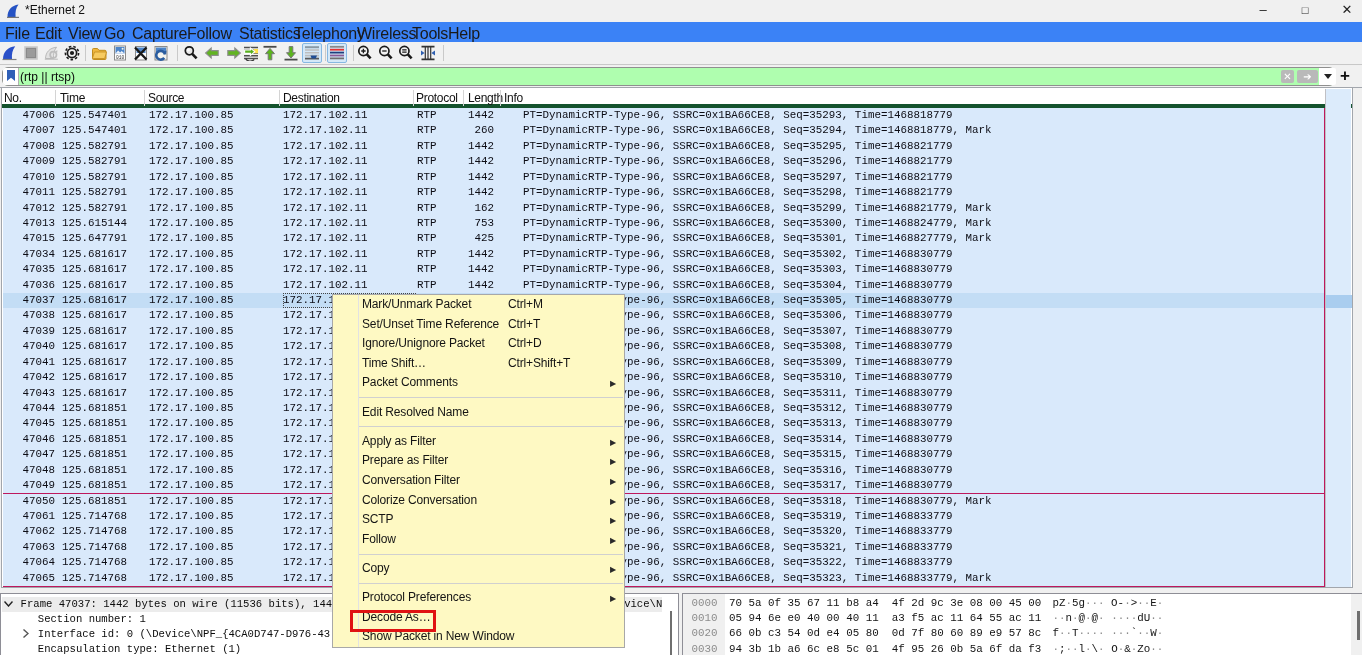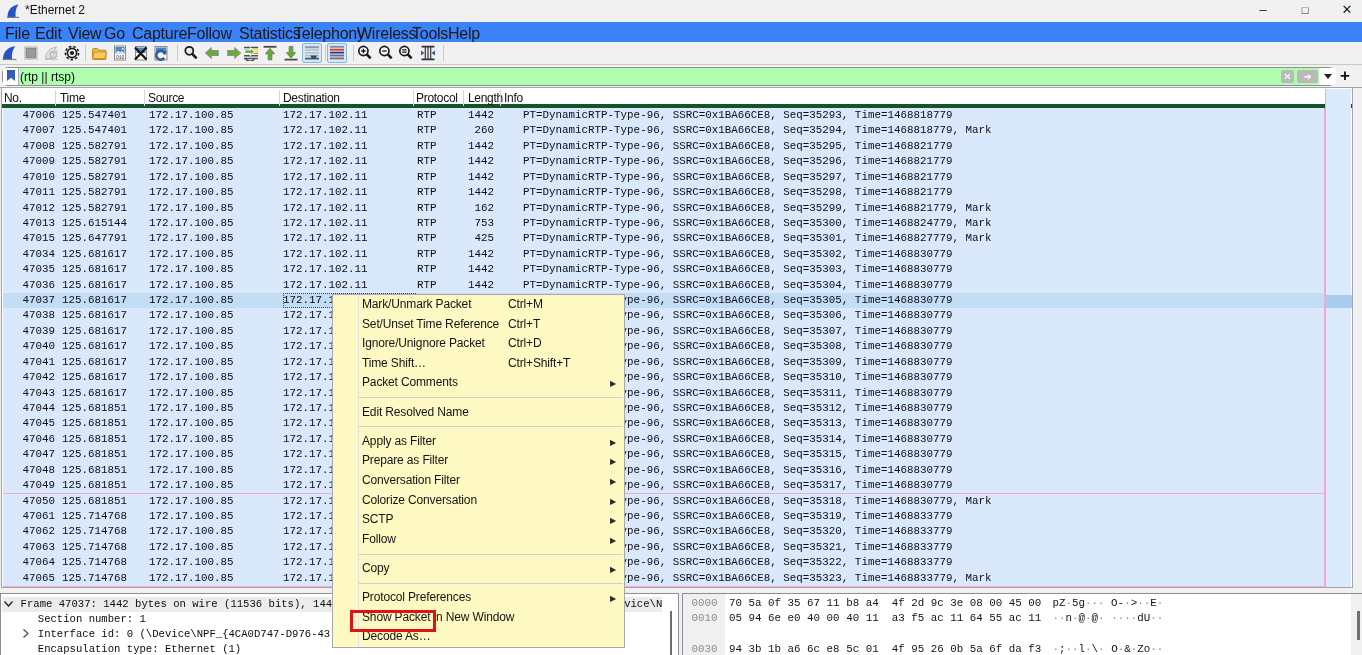--- a/index.html
+++ b/index.html
@@ -22,21 +22,21 @@
 #ffield{position:absolute;left:2px;top:1px;width:1333px;height:19px;background:#affeaf;border:1px solid #8f8f8f;border-radius:6px}
 #fbook{position:absolute;left:0;top:0;width:16px;height:17px;background:#fff;border-right:1px solid #b0b0b0;border-radius:2px 0 0 2px}
 #ftext{position:absolute;left:17px;top:2px;font-size:12px;color:#0a0a0a}
 .fbtn{position:absolute;top:2px;height:13px;background:#b9b9b9;border-radius:2px;color:#fff;text-align:center}
 #fplus{position:absolute;left:1340px;top:0px;font-size:17px;color:#111;font-weight:bold}
 
 #plist{position:absolute;left:1px;top:87px;width:1352px;height:501px;background:#fff;border:1px solid #a2a6ac}
 #phead{position:absolute;left:0;top:0;width:1350px;height:20px;background:#fff;border-bottom:4px solid #14532d;font-size:12px;letter-spacing:-0.3px;color:#111}
 #phead span{position:absolute;top:3px}
 #phead i{position:absolute;top:2px;width:1px;height:16px;background:#d4d4d4}
-#prows{position:absolute;left:1px;top:20px;width:1322px;height:479px;overflow:hidden;background:#f9a8d4}
+#prows{position:absolute;left:1px;top:20px;width:1322px;height:479px;overflow:hidden;background:#be185d}
 .row{position:absolute;left:0;width:1321px;height:15.42px;background:#d9e9fb;
  font-family:"Liberation Mono",monospace;font-size:10.85px;color:#0c0c14;line-height:15.42px}
 .row span{position:absolute;top:0}
 .row.sel{background:#c3ddf5}
 .cn{left:0;width:52px;text-align:right}
 .ct{left:59px}.cs{left:146px}.cd{left:280px}.cp{left:414px}
 .cl{left:452px;width:39px;text-align:right}
 .ci{left:520px;white-space:pre}
 #focuscell{position:absolute;left:280px;width:133px;height:15px;border:1px dotted #444}
 
@@ -537,20 +537,21 @@
  <svg width="6" height="9" viewBox="0 0 6 9" style="position:absolute;left:22px;top:35px">
         <path d="M0.5,0.5 L5,4.5 0.5,8.5" fill="none" stroke="#555" stroke-width="1.4"></path>
       </svg>
  <div id="dscroll"></div>
 </div>
 
 <div id="hpane">
  <div id="hoffbg"></div>
  <div class="hl" style="top:1.85px"><span class="ho">0000</span><span class="hh">70 5a 0f 35 67 11 b8 a4  4f 2d 9c 3e 08 00 45 00</span><span class="ha">pZ<b>·</b>5g<b>·</b><b>·</b><b>·</b> O-<b>·</b>&gt;<b>·</b><b>·</b>E<b>·</b></span></div>
 <div class="hl" style="top:17.15px"><span class="ho">0010</span><span class="hh">05 94 6e e0 40 00 40 11  a3 f5 ac 11 64 55 ac 11</span><span class="ha"><b>·</b><b>·</b>n<b>·</b>@<b>·</b>@<b>·</b> <b>·</b><b>·</b><b>·</b><b>·</b>dU<b>·</b><b>·</b></span></div>
+<div class="hl" style="top:32.45px"><span class="ho">0020</span><span class="hh">66 0b c3 54 0d e4 05 80  0d 7f 80 60 89 e9 57 8c</span><span class="ha">f<b>·</b><b>·</b>T<b>·</b><b>·</b><b>·</b><b>·</b> <b>·</b><b>·</b><b>·</b>`<b>·</b><b>·</b>W<b>·</b></span></div>
 <div class="hl" style="top:47.75px"><span class="ho">0030</span><span class="hh">94 3b 1b a6 6c e8 5c 01  4f 95 26 0b 5a 6f da f3</span><span class="ha"><b>·</b>;<b>·</b><b>·</b>l<b>·</b>\<b>·</b> O<b>·</b>&amp;<b>·</b>Zo<b>·</b><b>·</b></span></div>
 
  <div id="hscrolltrack">
         <div id="hthumb"></div>
       </div>
 </div>
 
 <div id="cmenu">
 <div class="mi"><span>Mark/Unmark Packet</span><span class="sc">Ctrl+M</span></div>
 <div class="mi"><span>Set/Unset Time Reference</span><span class="sc">Ctrl+T</span></div>
@@ -563,17 +564,17 @@
 <div class="mi"><span>Apply as Filter</span><span class="arr">▶</span></div>
 <div class="mi"><span>Prepare as Filter</span><span class="arr">▶</span></div>
 <div class="mi"><span>Conversation Filter</span><span class="arr">▶</span></div>
 <div class="mi"><span>Colorize Conversation</span><span class="arr">▶</span></div>
 <div class="mi"><span>SCTP</span><span class="arr">▶</span></div>
 <div class="mi"><span>Follow</span><span class="arr">▶</span></div>
 <div class="msep"></div>
 <div class="mi"><span>Copy</span><span class="arr">▶</span></div>
 <div class="msep"></div>
 <div class="mi"><span>Protocol Preferences</span><span class="arr">▶</span></div>
+<div class="mi" id="decodeas"><span>Decode As…</span></div>
 <div class="mi"><span>Show Packet in New Window</span></div>
-<div class="mi" id="decodeas"><span>Decode As…</span></div>
 </div>
 <div id="redbox"></div>
 
 </div>
 </body></html>

